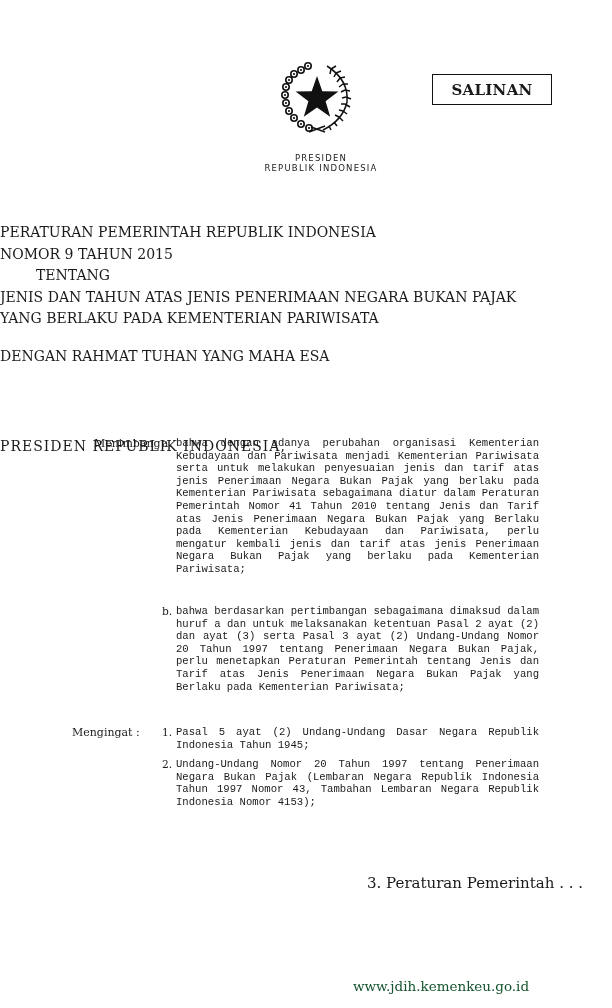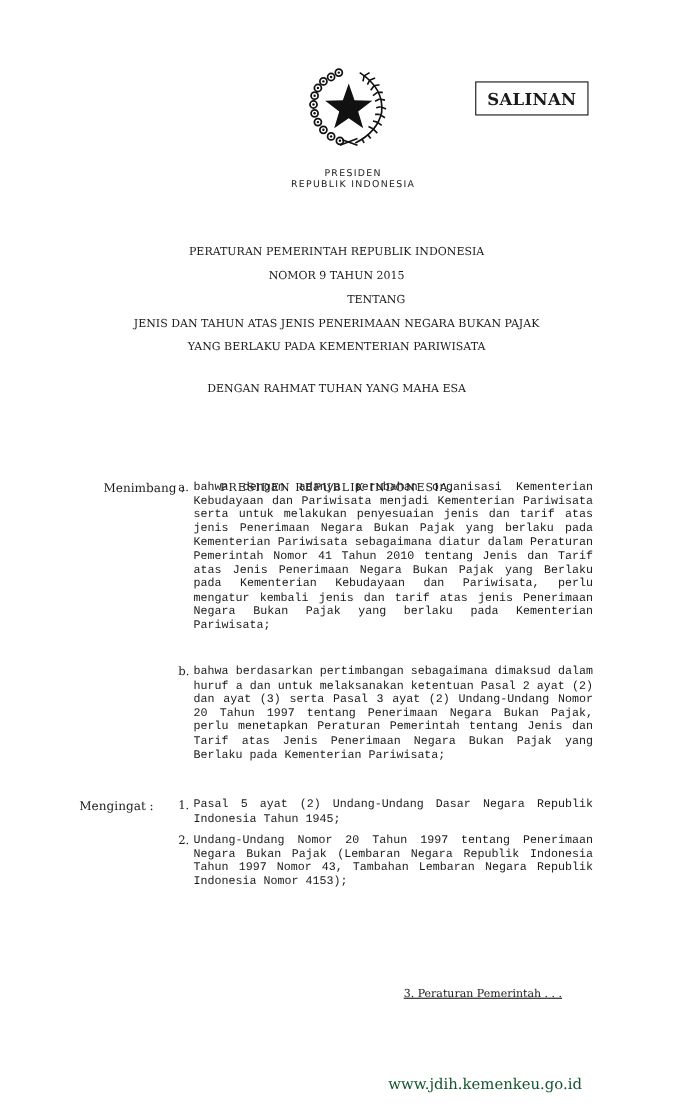--- a/index.html
+++ b/index.html
@@ -1,36 +1,36 @@
 <!DOCTYPE html>
 <html><head>
 <meta charset="utf-8">
 <style>
   html, body { margin: 0; padding: 0; background: #ffffff; }
   body { width: 612px; height: 1008px; position: relative; overflow: hidden;
          font-family: "DejaVu Serif", "Liberation Serif", serif; color: #1a1a1a; }
   .emblem { position: absolute; left: 279px; top: 60px; width: 76px; height: 76px; }
-  .salinan { position: absolute; left: 432px; top: 74px; width: 103px; height: 31px;
+  .salinan { position: absolute; left: 432px; top: 74px; width: 120px; height: 31px;
              border: 1.5px solid #111; box-sizing: border-box; display: flex;
              align-items: center; justify-content: center;
              font-family: "DejaVu Serif", serif; font-weight: bold; font-size: 15px;
              letter-spacing: 0.3px; }
   .presiden-label { position: absolute; left: 0; width: 612px; text-align: center;
              font-family: "DejaVu Sans", sans-serif; font-size: 8.5px; letter-spacing: 1.2px;
              color: #222; }
   .pl1 { top: 153px; left: 15px; }
   .pl2 { top: 163px; left: 15px; }
-  .center-line { position: absolute; left: 0; width: 612px; text-align: center;
-             font-size: 10px; color: #1a1a1a; white-space: nowrap; }
+  .center-line { position: absolute; left: 0; width: 612px; text-align: left;
+             font-size: 14px; color: #1a1a1a; white-space: nowrap; }
   .spaced { letter-spacing: 1px; }
   .section-label { position: absolute; left: 72px; font-size: 11px; }
   .item { position: absolute; left: 162px; width: 377px; font-size: 10.6px; line-height: 12.6px; }
   .item .num { position: absolute; left: 0; top: 0; }
   .item .txt { margin-left: 14px; text-align: justify; text-align-last: left; font-family: Liberation Mono, monospace; }
-  .continue { position: absolute; left: 367px; top: 898px; font-size: 10px; text-decoration: underline; }
+  .continue { position: absolute; left: 367px; top: 874px; font-size: 15px; }
   .footer-link { position: absolute; left: 353px; top: 978px; font-size: 13.5px;
              color: #14532d; text-decoration: none; }
 </style>
 </head>
 <body>
 
 <div class="emblem">
   <svg width="76" height="76" viewBox="0 0 76 76">
 
     <g fill="none" stroke="#111" stroke-width="1.6">

